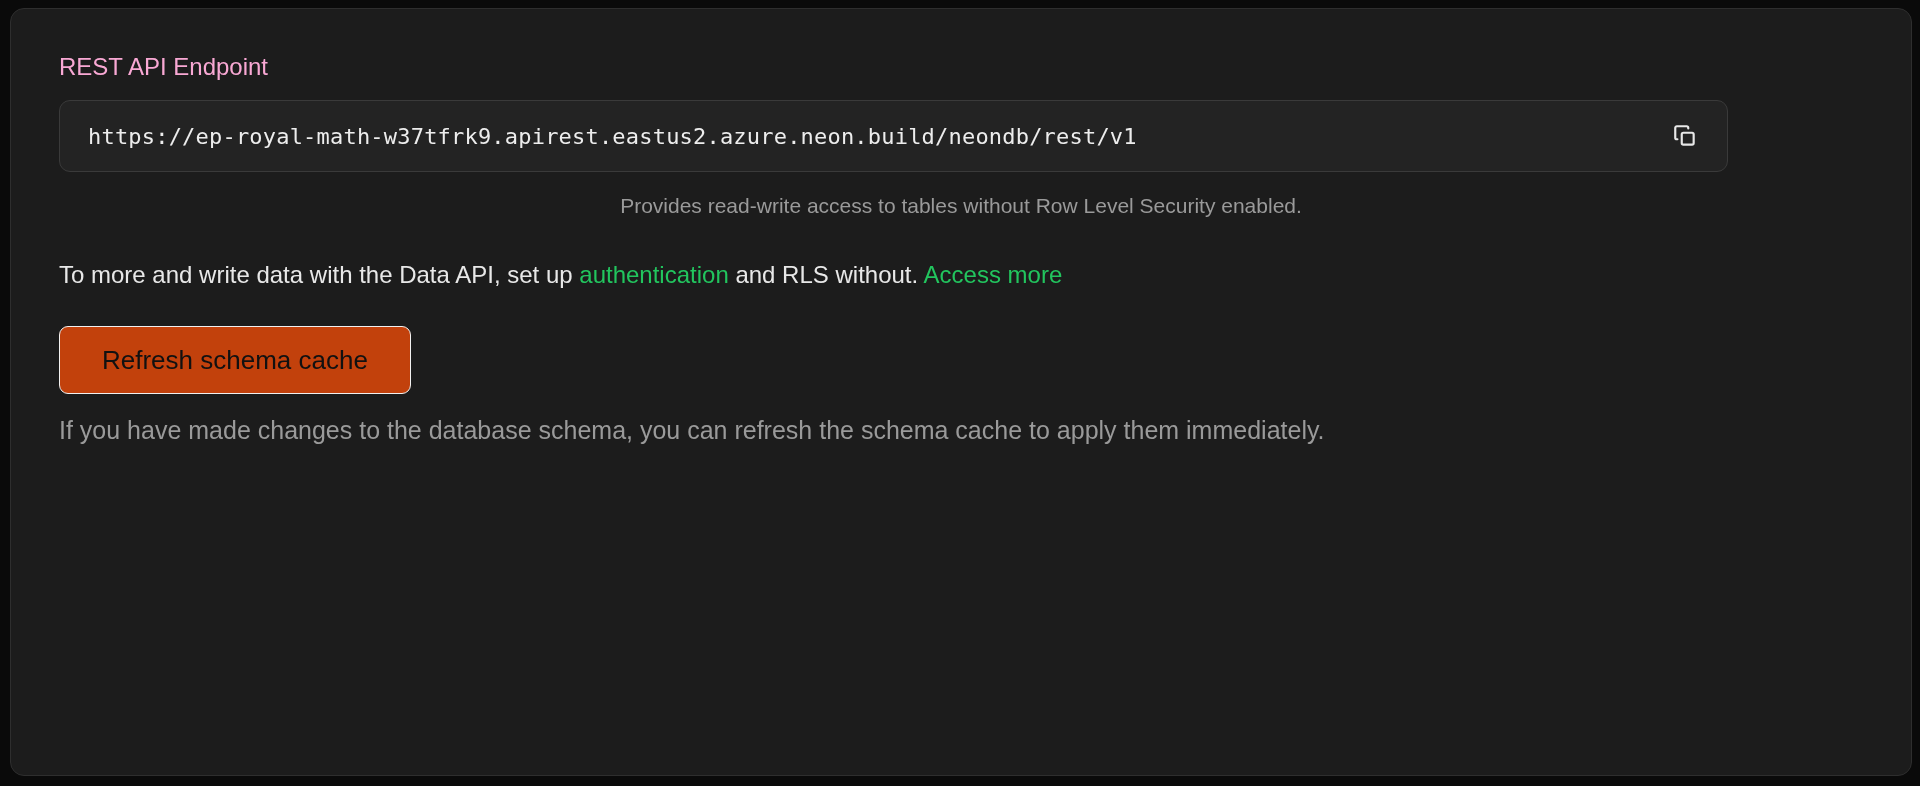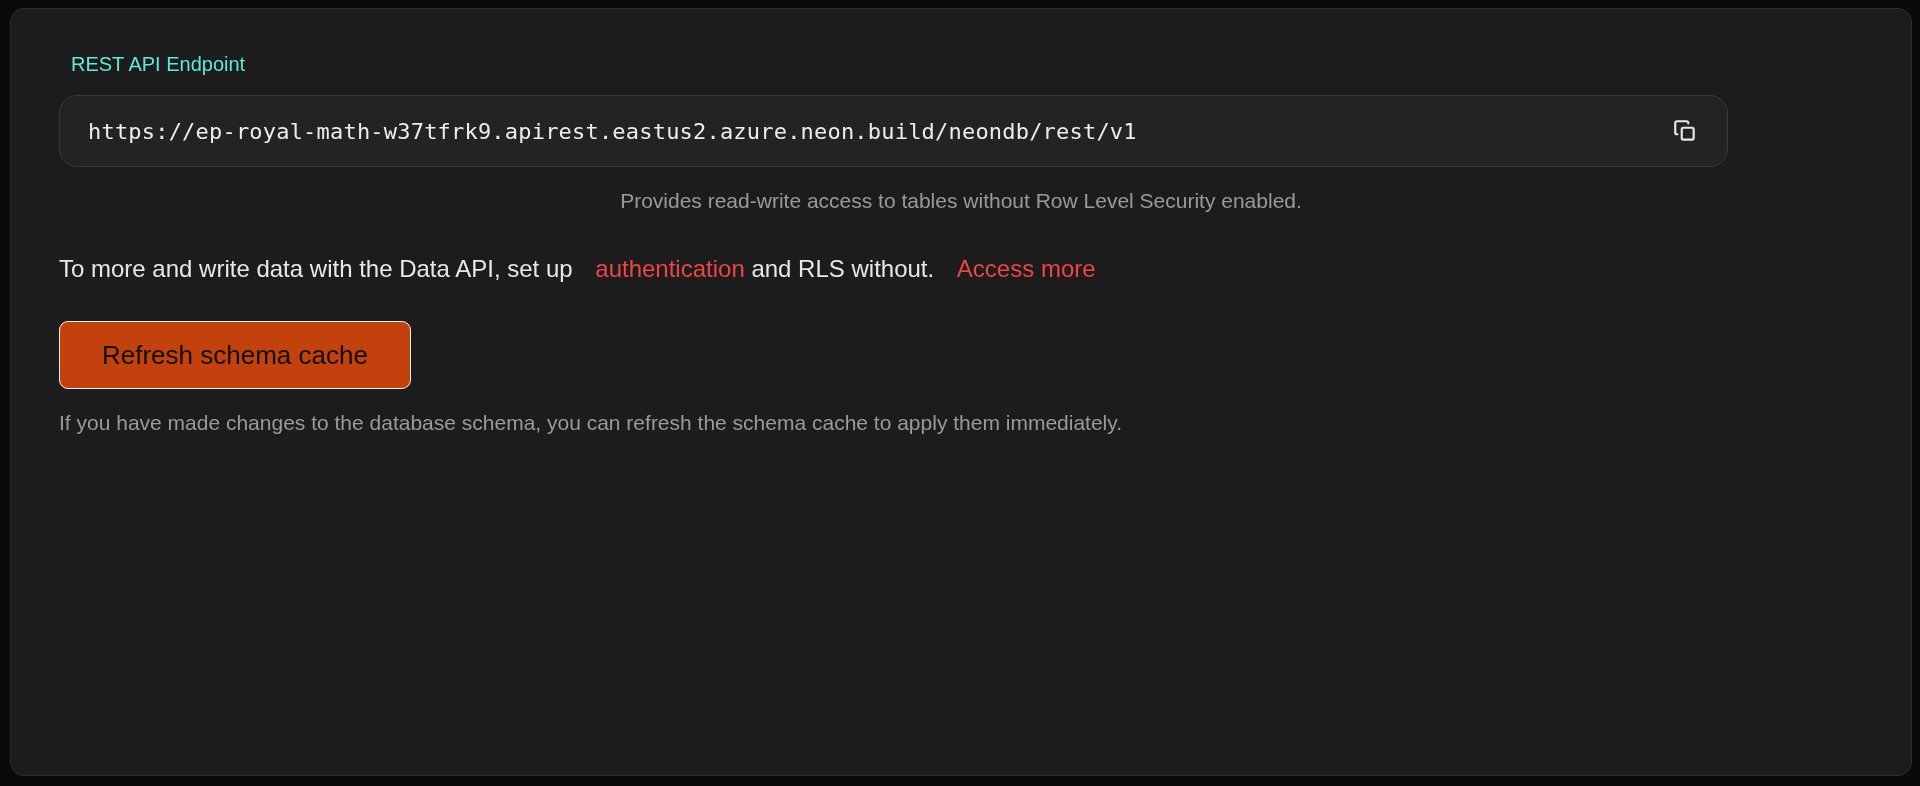--- a/index.html
+++ b/index.html
@@ -47,35 +47,35 @@
 
   .card-desc {
     margin: 0;
     padding-top: 42px;
     font-size: 24px;
     color: #cfcfcf;
     line-height: 1.3;
   }
 
   .field-label {
-    margin: 12px;
+    margin: 0;
     padding-top: 42px;
-    font-size: 20px;
-    color: #5eead4;
+    font-size: 24px;
+    color: #f9a8d4;
     line-height: 1.3;
   }
 
   .input-wrap {
     margin-top: 18px;
     width: 1669px;
     height: 72px;
     box-sizing: border-box;
     background: #232323;
     border: 1px solid #3a3a3a;
-    border-radius: 18px;
+    border-radius: 11px;
     display: flex;
     align-items: center;
     padding: 0 22px 0 28px;
   }
 
   .input-value {
     flex: 1 1 auto;
     font-family: "DejaVu Sans Mono", monospace;
     font-size: 22px;
     color: #ededed;
@@ -114,44 +114,43 @@
 
   .note {
     margin: 0;
     padding-top: 38px;
     font-size: 24px;
     color: #e8e8e8;
     line-height: 1.3;
   }
   .note a,
   .note .link {
-    color: #ef4444;
+    color: #22c55e;
     text-decoration: none;
     cursor: pointer;
-    margin-left: 16px;
   }
 
   .refresh-btn {
     margin-top: 36px;
     display: inline-block;
     background: #c2410c;
     color: #111111;
     border: 1px solid #f1f1f1;
     border-radius: 9px;
     font-family: "Liberation Sans", sans-serif;
     font-size: 26px;
     line-height: 1;
     padding: 20px 42px;
     cursor: pointer;
   }
 
   .footnote {
     margin: 0;
     padding-top: 20px;
-    font-size: 21px;
+    font-size: 25px;
     color: #9a9a9a;
     line-height: 1.35;
   }
 </style>
 </head>
 <body>
 
 <div class="page">
 
   <section class="card">

